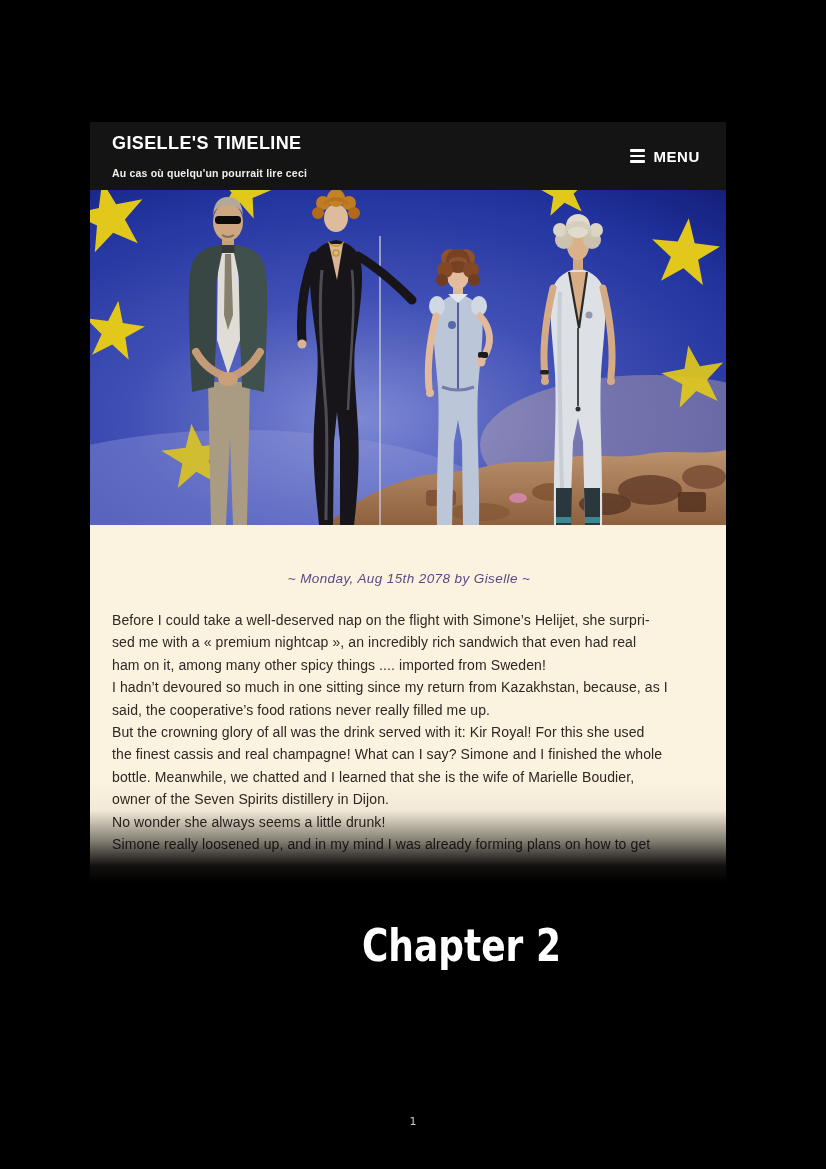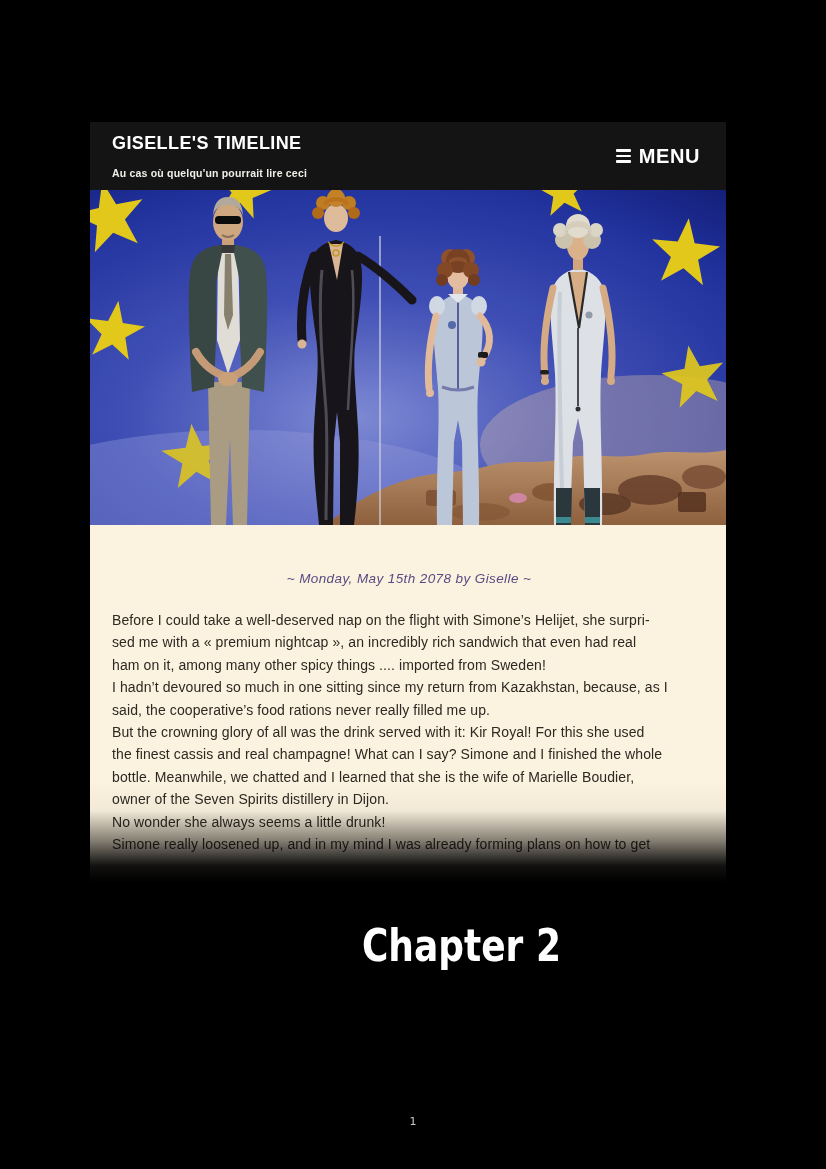--- a/index.html
+++ b/index.html
@@ -13,21 +13,21 @@
 
   .site-header {
     height:68px; background:#141414; box-sizing:border-box;
     display:flex; align-items:center; justify-content:space-between;
     padding:0 26px 0 22px;
   }
   .site-title { font-size:18px; font-weight:700; color:#ffffff; letter-spacing:.4px; }
   .site-tagline { font-size:10.5px; font-weight:600; color:#f1efe9; letter-spacing:.2px; margin-top:13px; }
   .menu-btn {
     display:flex; align-items:center; gap:8px; background:none; border:none;
-    color:#fff; font-weight:800; font-size:20px; letter-spacing:.6px;
+    color:#fff; font-weight:800; font-size:15px; letter-spacing:.6px;
     font-family:inherit; cursor:pointer; padding:0;
   }
   .hamburger { display:flex; flex-direction:column; gap:3px; }
   .hamburger i { display:block; width:15px; height:2.5px; background:#fff; border-radius:1px; }
 
   .hero { position:relative; height:335px; overflow:hidden; background:#2234a4; }
   .hero svg { display:block; }
   .hero-title {
     position:absolute; top:147px; left:0; width:100%; margin:0;
     text-align:center; color:#ffffff; font-size:23px; font-weight:800;
@@ -219,21 +219,21 @@
           <circle cx="506" cy="40" r="7" fill="#e6e0cf"></circle>
           <circle cx="488" cy="36" r="12" fill="#ece6d6"></circle>
           <path d="M474,48 A14,11 0 0 1 502,48 L502,42 A14,11 0 0 0 474,42 Z" fill="#e0d9c6"></path>
         </g>
 
         <rect width="636" height="335" fill="#0b1030" opacity=".05"></rect>
       </svg>
     </div>
 
     <section class="post">
-      <div class="post-meta">~ Monday, May 15th 2078 by Giselle ~</div>
+      <div class="post-meta">~ Monday, Aug 15th 2078 by Giselle ~</div>
       <div class="post-body">Before I could take a well-deserved nap on the flight with Simone’s Helijet, she surpri-
 sed me with a « premium nightcap », an incredibly rich sandwich that even had real
 ham on it, among many other spicy things .... imported from Sweden!
 I hadn’t devoured so much in one sitting since my return from Kazakhstan, because, as I
 said, the cooperative’s food rations never really filled me up.
 But the crowning glory of all was the drink served with it: Kir Royal! For this she used
 the finest cassis and real champagne! What can I say? Simone and I finished the whole
 bottle. Meanwhile, we chatted and I learned that she is the wife of Marielle Boudier,
 owner of the Seven Spirits distillery in Dijon.
 No wonder she always seems a little drunk!

